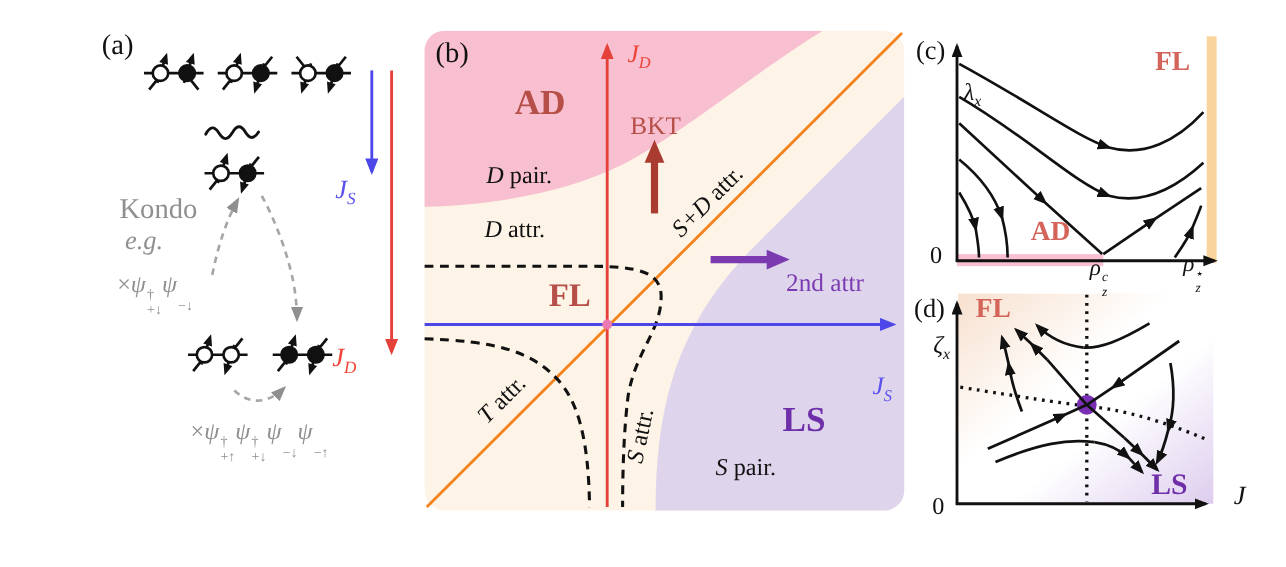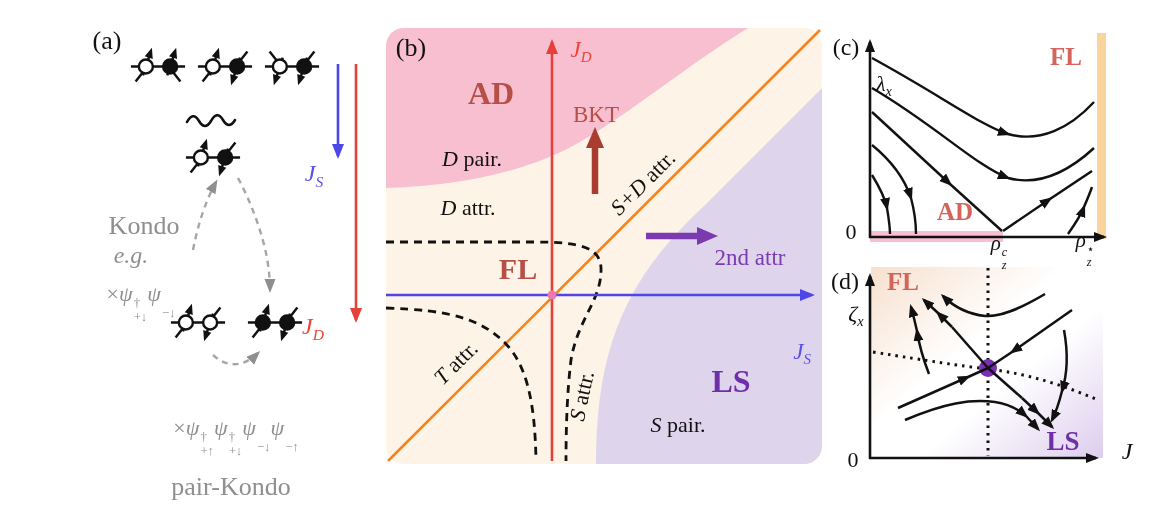--- a/index.html
+++ b/index.html
@@ -10,21 +10,21 @@
   .it{font-style:italic;}
   .bold{font-weight:bold;}
   .fs21{font-size:21px}.fs22{font-size:22px}.fs23{font-size:23px}.fs24{font-size:24px}
   .fs25{font-size:25px}.fs26{font-size:26px}.fs27{font-size:27px}.fs30{font-size:30px}.fs32{font-size:32px}
   .darkred{color:#b64f47;}
   .salmon{color:#d4635a;}
   .purple{color:#7c3ab0;}
   .lspurple{color:#6f2fa8;}
   .blue{color:#5a50ee;margin-top:21px;}
   .red{color:#ee4438;}
-  .gray{color:#8f8f8f;margin-top:36px;}
+  .gray{color:#8f8f8f;}
   .rot-45{transform:translate(-50%,-50%) rotate(-45deg);}
   .rot-78{transform:translate(-50%,-50%) rotate(-78deg);}
   sub.sb{font-size:0.65em;line-height:0;}
   .stack{display:inline-flex;flex-direction:column;align-items:flex-start;
          font-size:0.58em;line-height:1.05;vertical-align:-0.5em;margin-left:1px;}
   .stack span{display:block;min-height:1.05em;}
   .wsp{margin-right:0.25em;}
 </style>
 </head>
 <body>
@@ -269,21 +269,20 @@
         <span>†</span>
         <span>+↓</span>
       </span><span class="it">ψ</span><span class="stack">
         <span></span>
         <span>−↓</span>
       </span><span class="it">ψ</span><span class="stack">
         <span></span>
         <span>−↑</span>
       </span>
   </div>
-  <div class="lbl fs26 gray" style="left:231px;top:451px">pair-Kondo</div>
 
   <div class="lbl fs26" style="left:411px;top:48px">(b)</div>
   <div class="lbl fs32 bold darkred" style="left:491px;top:93px">AD</div>
   <div class="lbl fs22" style="left:472px;top:159px"><span class="it wsp">D</span><span>pair.</span></div>
   <div class="lbl fs22" style="left:468px;top:208px"><span class="it wsp">D</span><span>attr.</span></div>
   <div class="lbl fs30 bold darkred" style="left:518px;top:269px">FL</div>
   <div class="lbl fs23 darkred" style="left:596px;top:114px">BKT</div>
   <div class="lbl fs22 rot-45" style="left:643px;top:183px"><span class="it wsp">S+D</span><span>attr.</span></div>
   <div class="lbl fs23 purple" style="left:750px;top:257px">2nd attr</div>
   <div class="lbl fs22 rot-45" style="left:456px;top:363px"><span class="it wsp">T</span><span>attr.</span></div>

